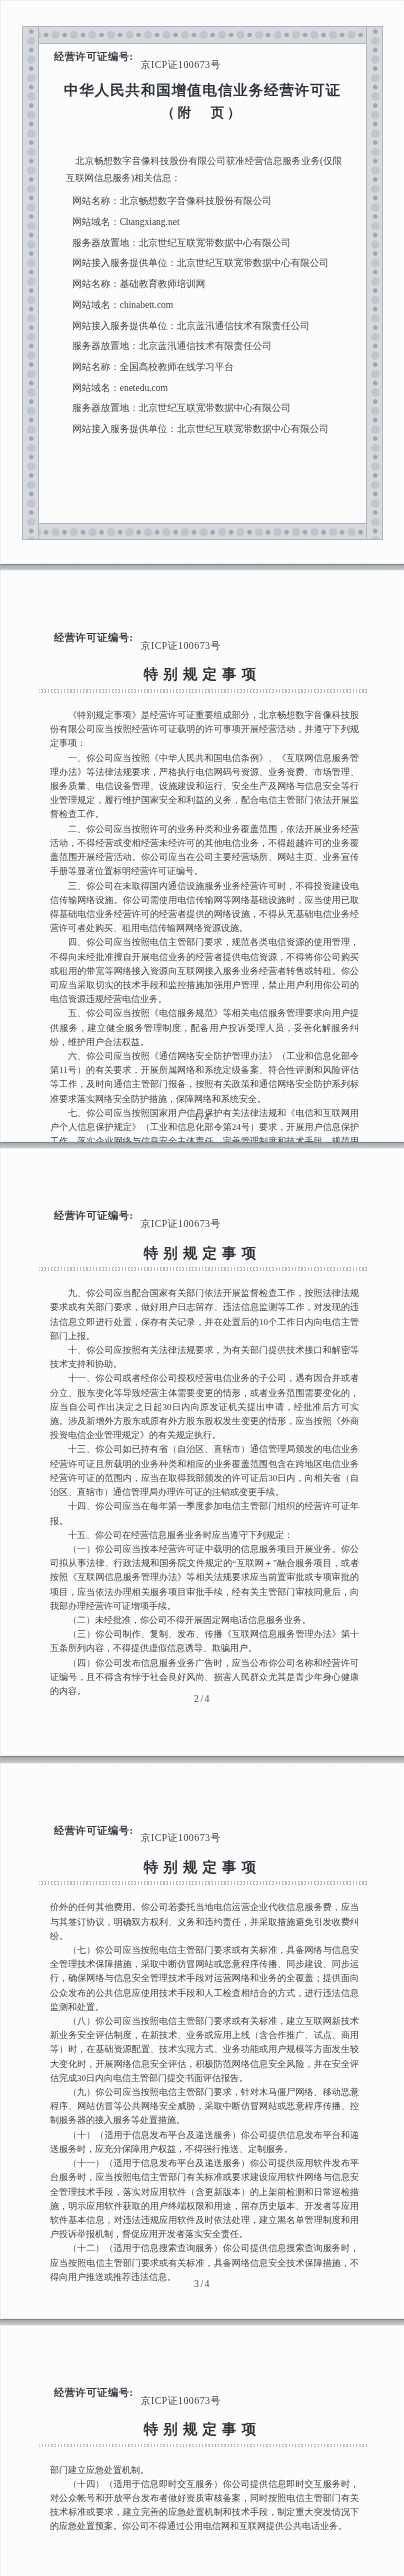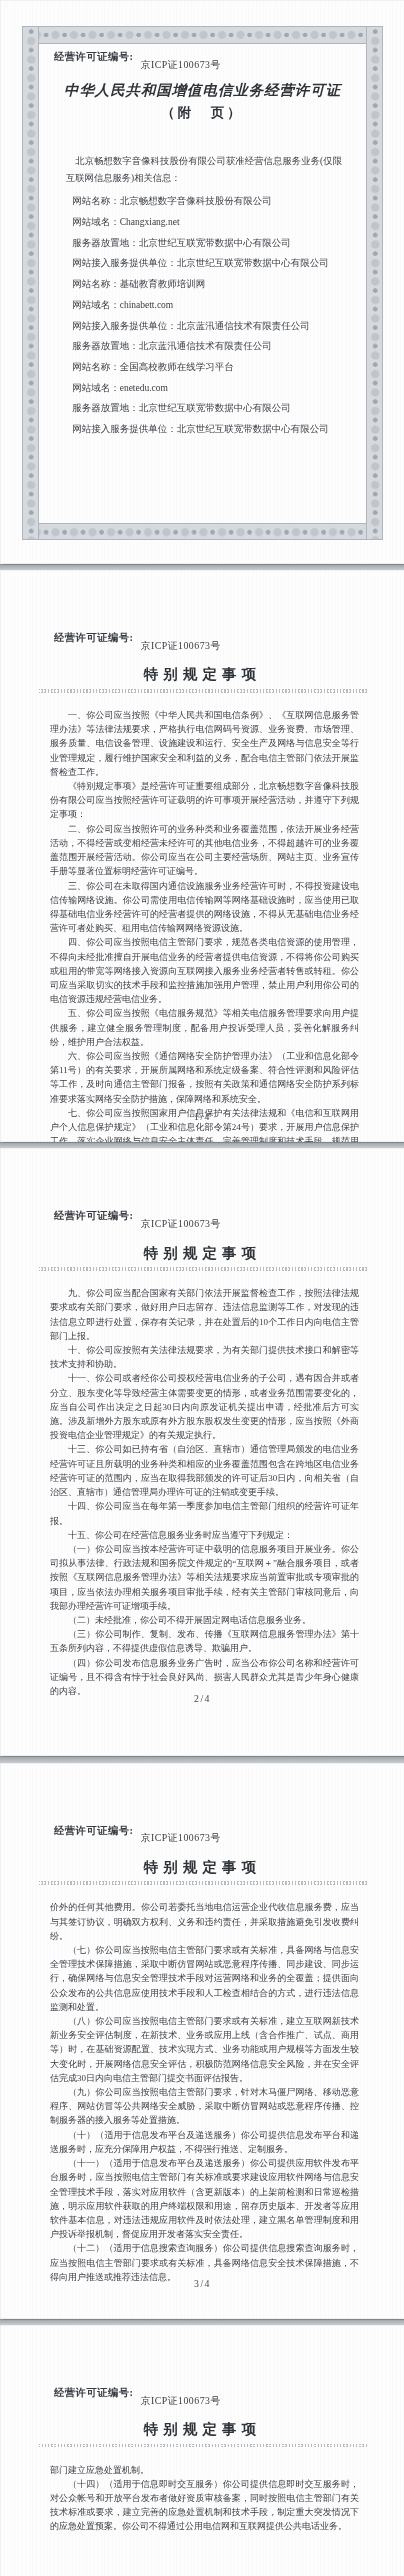--- a/index.html
+++ b/index.html
@@ -31,21 +31,21 @@
     background-size:16.5px 18.5px;}
   .band.top{top:26px;left:21.6px;right:21.6px;}
   .band.bottom{bottom:24px;left:21.6px;right:21.6px;}
   .band.left{left:21.6px;top:26px;bottom:24px;}
   .band.right{right:21.6px;top:26px;bottom:24px;}
   .cert{display:flex;align-items:flex-start;padding-left:54px;}
   .cert .lbl{font-size:10.3px;font-weight:700;letter-spacing:0.5px;white-space:nowrap;}
   .cert .val{font-size:9.8px;margin:8.8px 0 0 7.2px;letter-spacing:0.5px;white-space:nowrap;
     font-family:"Liberation Serif","DejaVu Serif",serif;text-align:right;}
   .p1 .cert{padding-top:50px;}
-  .p1 h1{margin:8.8px 15.5px 0;text-align:center;font-size:14.4px;font-weight:700;letter-spacing:1px;color:#2e3338;font-style:italic;}
+  .p1 h1{margin:8.8px 15.5px 0;text-align:center;font-size:14.4px;font-weight:700;letter-spacing:1px;color:#2e3338;}
   .p1 .sub{margin-top:4.6px;text-align:center;font-size:13.4px;font-weight:700;letter-spacing:3.1px;color:#2e3338;}
   .p1 .intro{margin:31px 63px 0 66px;font-size:9.3px;line-height:16.5px;text-indent:1em;text-align:justify;}
   .p1 .lines{margin:8.2px 61px 0 66px;font-size:9.5px;line-height:15px;}
   .p1 .lines p{margin:0 0 5.7px;text-indent:6.2px;text-align:justify;}
   
   .special .cert{padding-top:61px;}
   .special h2{margin:12.4px 0 0;text-align:center;font-size:14.4px;font-weight:700;letter-spacing:5.2px;color:#2e3338;}
   .wavy{height:3.6px;width:328px;margin:4.6px auto 0;
     background:
       repeating-linear-gradient(105deg,#b4bbc1 0 0.8px,transparent 0.8px 3.1px),
@@ -108,24 +108,24 @@
 
   <section class="page special sp1">
     <div class="cert">
       <span class="lbl">经营许可证编号:</span>
       <span class="val">京ICP证100673号</span>
     </div>
     <h2>特别规定事项</h2>
     <div class="wavy"></div>
     <div class="body">
 
+        <p>《特别规定事项》是经营许可证重要组成部分，北京畅想数字音像科技股份有限公司应当按照经营许可证载明的许可事项开展经营活动，并遵守下列规定事项：</p>
+
         <p>一、你公司应当按照《中华人民共和国电信条例》、《互联网信息服务管理办法》等法律法规要求，严格执行电信网码号资源、业务资费、市场管理、服务质量、电信设备管理、设施建设和运行、安全生产及网络与信息安全等行业管理规定，履行维护国家安全和利益的义务，配合电信主管部门依法开展监督检查工作。</p>
 
-        <p>《特别规定事项》是经营许可证重要组成部分，北京畅想数字音像科技股份有限公司应当按照经营许可证载明的许可事项开展经营活动，并遵守下列规定事项：</p>
-
         <p>二、你公司应当按照许可的业务种类和业务覆盖范围，依法开展业务经营活动，不得经营或变相经营未经许可的其他电信业务，不得超越许可的业务覆盖范围开展经营活动。你公司应当在公司主要经营场所、网站主页、业务宣传手册等显著位置标明经营许可证编号。</p>
 
         <p>三、你公司在未取得国内通信设施服务业务经营许可时，不得投资建设电信传输网络设施。你公司需使用电信传输网等网络基础设施时，应当使用已取得基础电信业务经营许可的经营者提供的网络设施，不得从无基础电信业务经营许可者处购买、租用电信传输网网络资源设施。</p>
 
         <p>四、你公司应当按照电信主管部门要求，规范各类电信资源的使用管理，不得向未经批准擅自开展电信业务的经营者提供电信资源，不得将你公司购买或租用的带宽等网络接入资源向互联网接入服务业务经营者转售或转租。你公司应当采取切实的技术手段和监控措施加强用户管理，禁止用户利用你公司的电信资源违规经营电信业务。</p>
 
         <p>五、你公司应当按照《电信服务规范》等相关电信服务管理要求向用户提供服务，建立健全服务管理制度，配备用户投诉受理人员，妥善化解服务纠纷，维护用户合法权益。</p>
 
         <p>六、你公司应当按照《通信网络安全防护管理办法》（工业和信息化部令第11号）的有关要求，开展所属网络和系统定级备案、符合性评测和风险评估等工作，及时向通信主管部门报备，按照有关政策和通信网络安全防护系列标准要求落实网络安全防护措施，保障网络和系统安全。</p>
 

